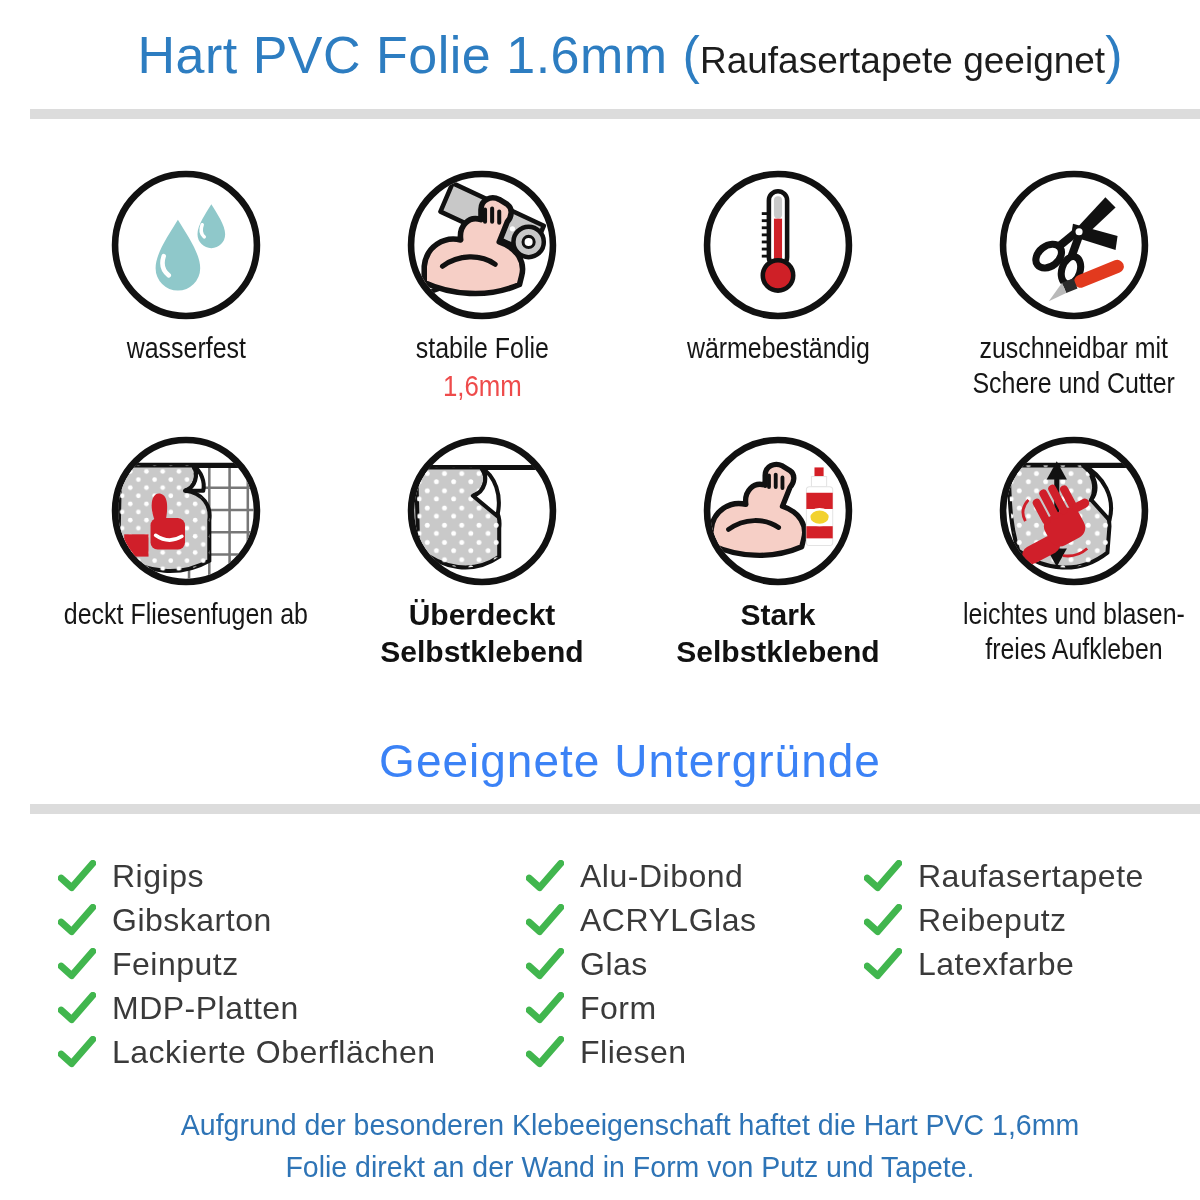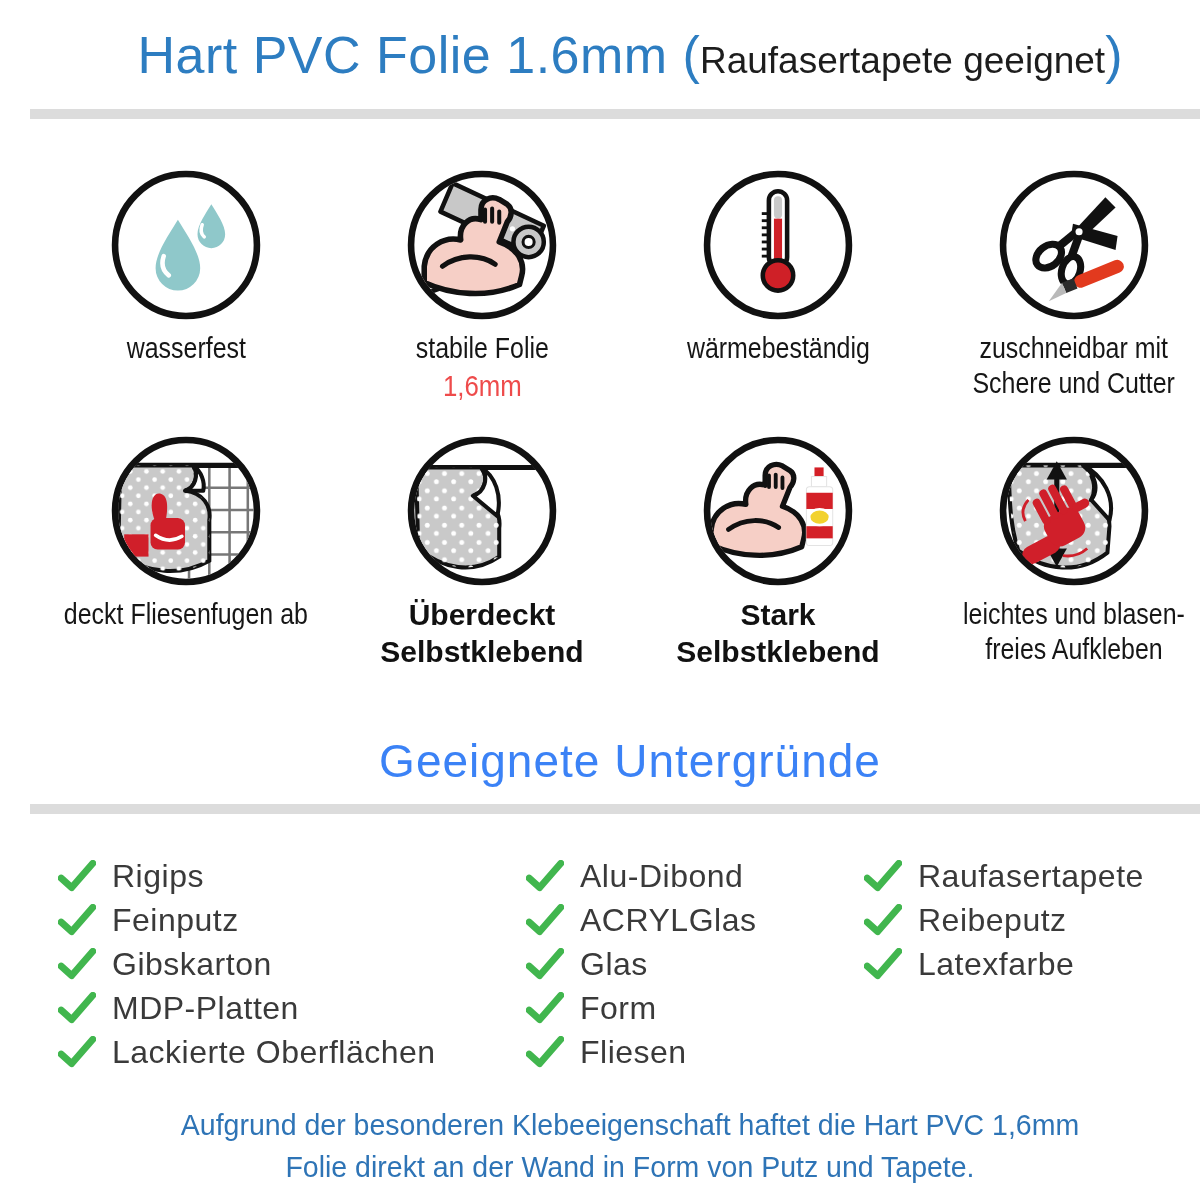--- a/index.html
+++ b/index.html
@@ -280,27 +280,27 @@
       <div class="check-item">
           <svg class="tick" width="38" height="32" viewBox="0 0 36 30">
             <path d="M3 17 L13 26 L33 3" fill="none" stroke="#41b64e" stroke-width="6.5" stroke-linecap="round" stroke-linejoin="round"></path>
           </svg>
           <span class="label">Rigips</span>
         </div>
       <div class="check-item">
           <svg class="tick" width="38" height="32" viewBox="0 0 36 30">
             <path d="M3 17 L13 26 L33 3" fill="none" stroke="#41b64e" stroke-width="6.5" stroke-linecap="round" stroke-linejoin="round"></path>
           </svg>
+          <span class="label">Gibskarton</span>
+        </div>
+      <div class="check-item">
+          <svg class="tick" width="38" height="32" viewBox="0 0 36 30">
+            <path d="M3 17 L13 26 L33 3" fill="none" stroke="#41b64e" stroke-width="6.5" stroke-linecap="round" stroke-linejoin="round"></path>
+          </svg>
           <span class="label">Feinputz</span>
-        </div>
-      <div class="check-item">
-          <svg class="tick" width="38" height="32" viewBox="0 0 36 30">
-            <path d="M3 17 L13 26 L33 3" fill="none" stroke="#41b64e" stroke-width="6.5" stroke-linecap="round" stroke-linejoin="round"></path>
-          </svg>
-          <span class="label">Gibskarton</span>
         </div>
       <div class="check-item">
           <svg class="tick" width="38" height="32" viewBox="0 0 36 30">
             <path d="M3 17 L13 26 L33 3" fill="none" stroke="#41b64e" stroke-width="6.5" stroke-linecap="round" stroke-linejoin="round"></path>
           </svg>
           <span class="label">MDP-Platten</span>
         </div>
       <div class="check-item">
           <svg class="tick" width="38" height="32" viewBox="0 0 36 30">
             <path d="M3 17 L13 26 L33 3" fill="none" stroke="#41b64e" stroke-width="6.5" stroke-linecap="round" stroke-linejoin="round"></path>

